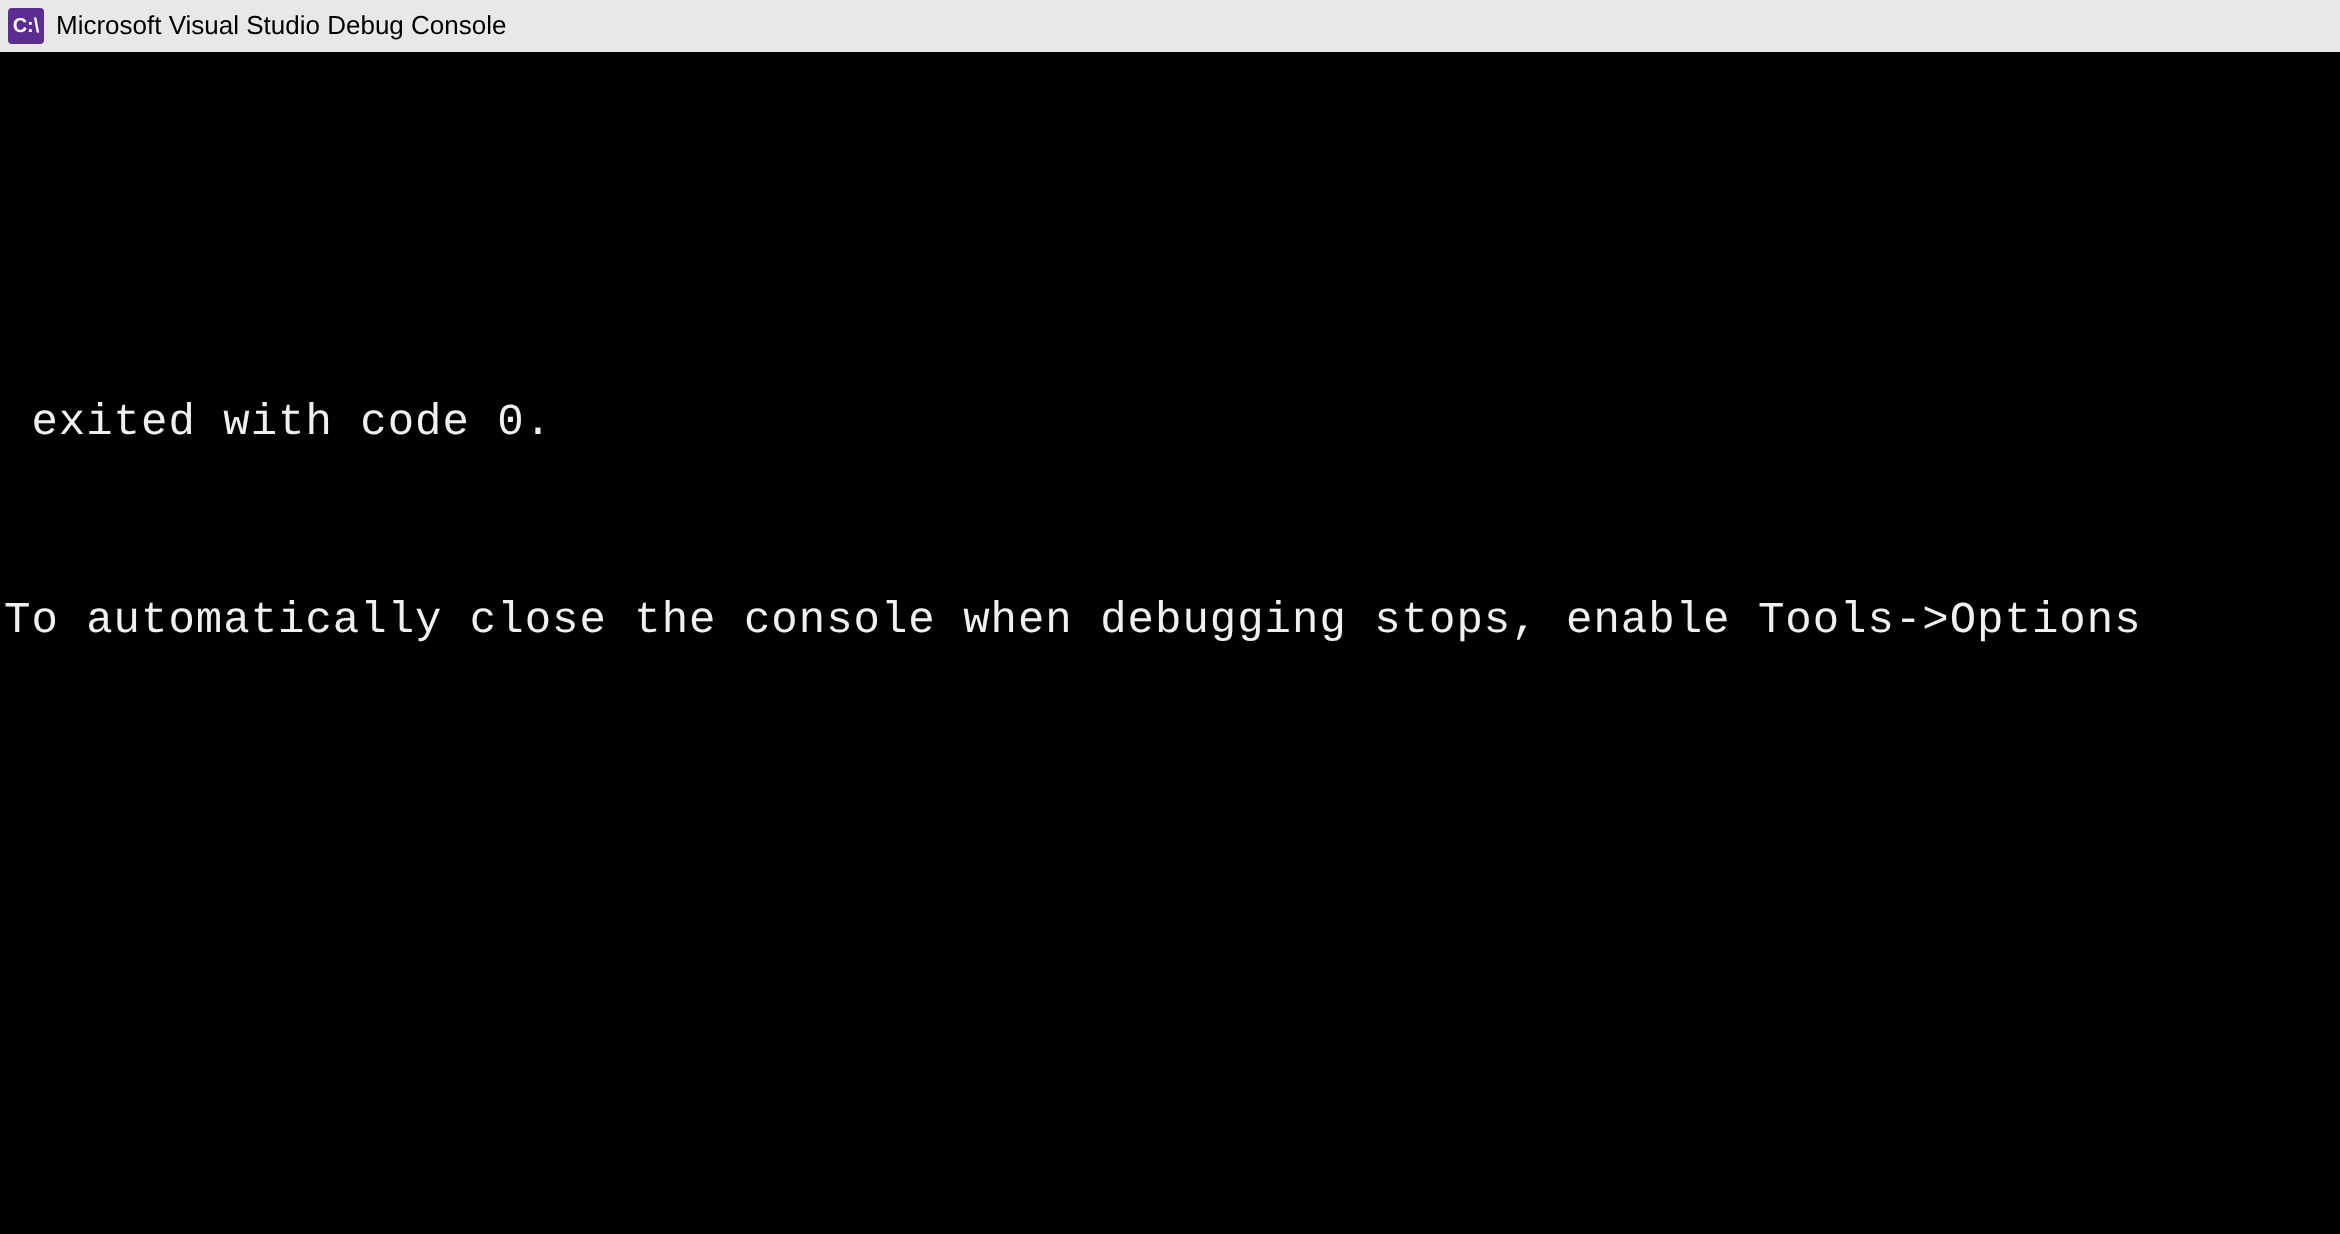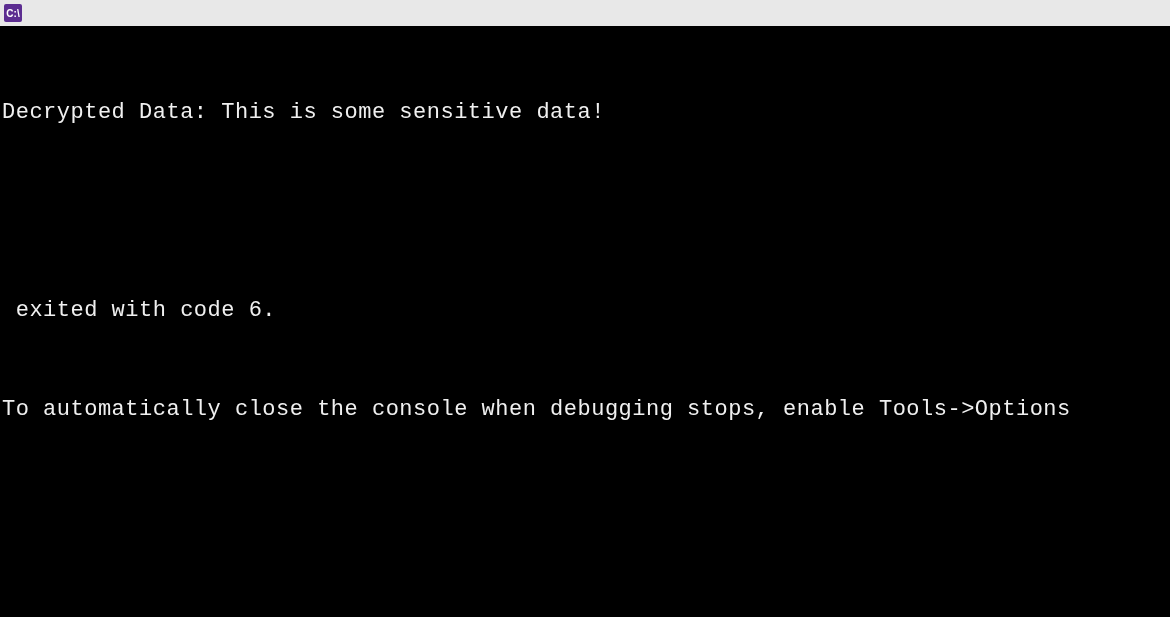--- a/index.html
+++ b/index.html
@@ -48,22 +48,22 @@
     .console-line {
       display: block;
       min-height: 1.5em;
     }
   </style>
 </head>
 <body>
 
 <div class="title-bar">
   <span class="app-icon">C:\</span>
+  <span>Microsoft Visual Studio Debug Console</span>
 </div>
 
 <div class="console-area">
-  <span class="console-line">Decrypted Data: This is some sensitive data!</span>
   <span class="console-line"></span>
-  <span class="console-line"> exited with code 6.</span>
+  <span class="console-line"> exited with code 0.</span>
   <span class="console-line">To automatically close the console when debugging stops, enable Tools-&gt;Options</span>
   
   
 </div>
 
 </body></html>

